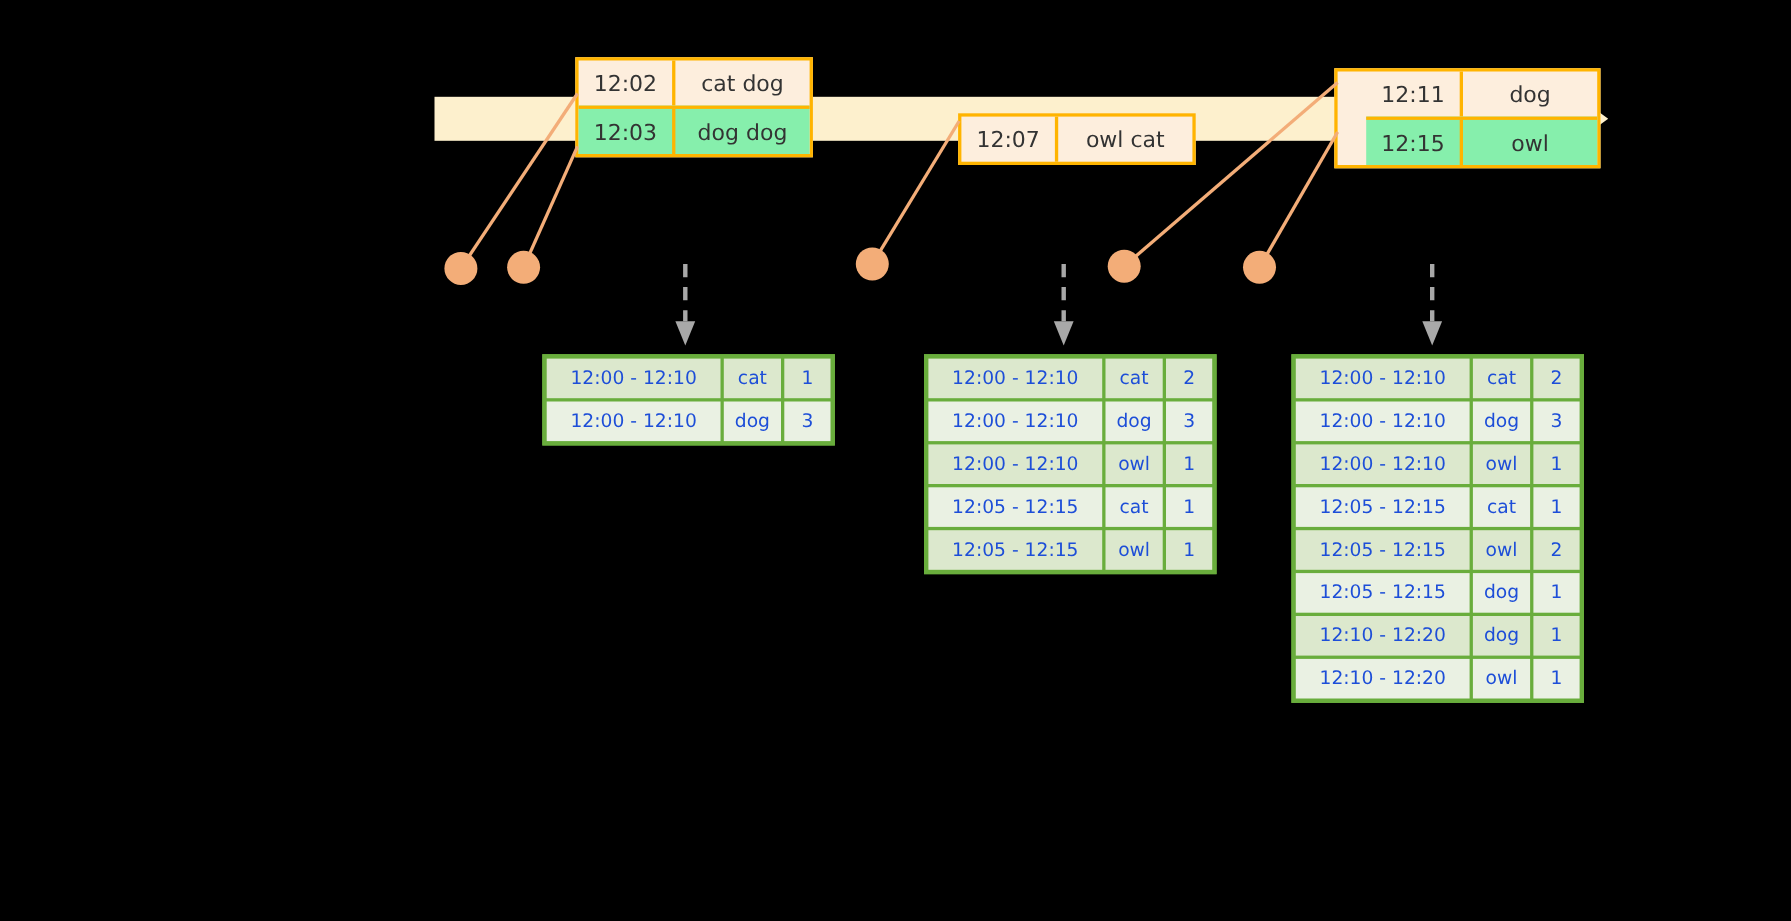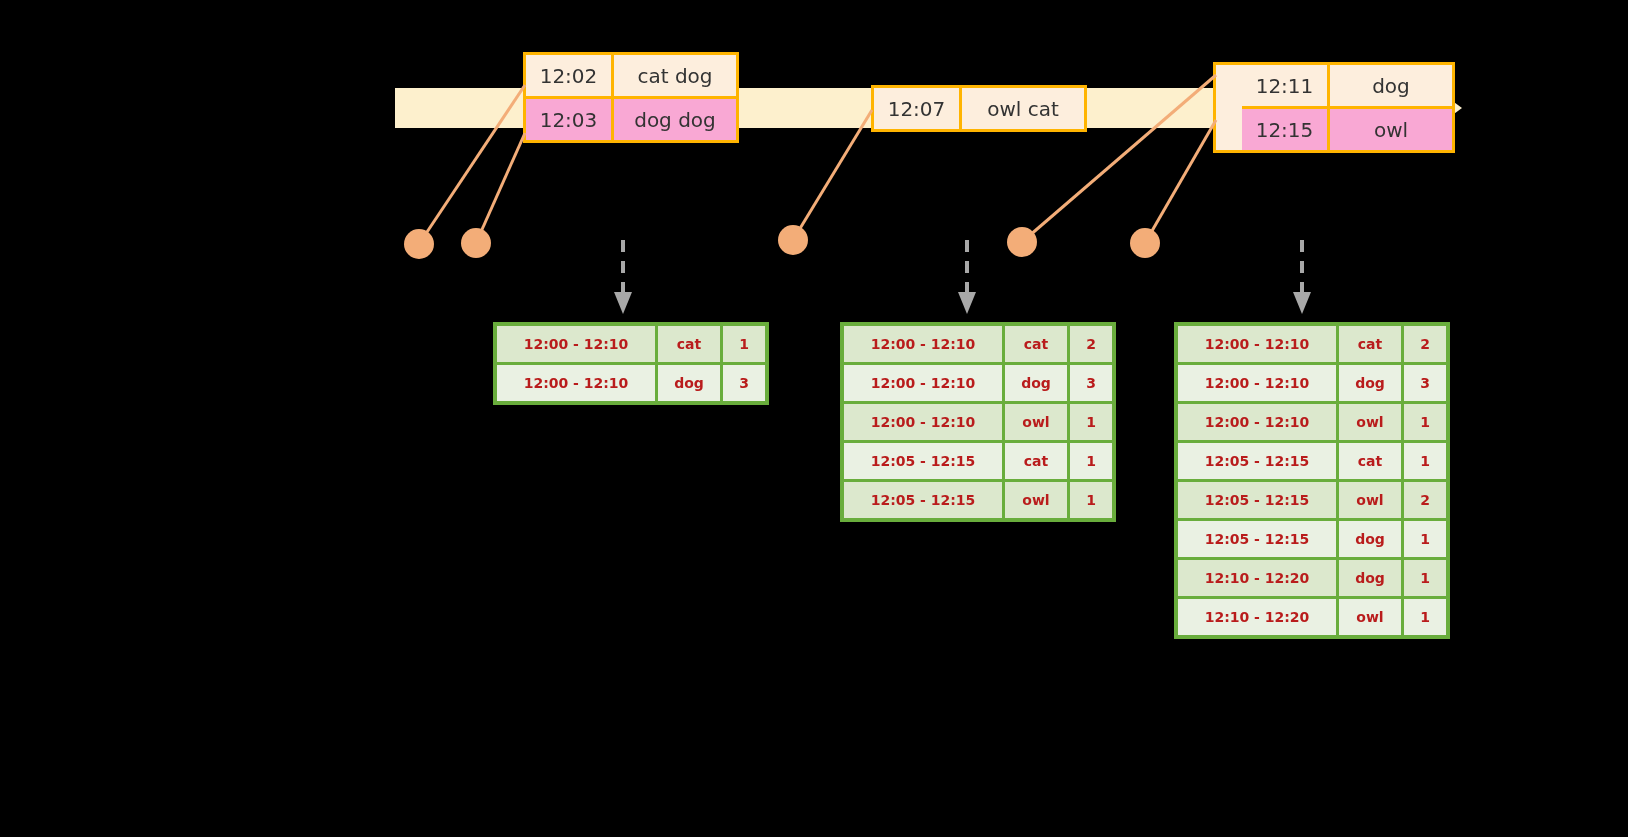--- a/index.html
+++ b/index.html
@@ -56,21 +56,21 @@
     flex-direction: column;
   }
   .event-row {
     display: flex;
     flex-direction: row;
     height: 41px;
   }
   .event-row + .event-row {
     border-top: 3px solid #ffb400;
   }
-  .event-row.alt { background: #f9a8d4; }
+  .event-row.alt { background: #86efac; }
   .event-time {
     width: 88px;
     border-right: 3px solid #ffb400;
     box-sizing: border-box;
     display: flex;
     align-items: center;
     justify-content: center;
     font-size: 20px;
     color: #333333;
   }
@@ -78,21 +78,21 @@
     width: 122px;
     box-sizing: border-box;
     display: flex;
     align-items: center;
     justify-content: center;
     font-size: 20px;
     color: #333333;
   }
 
   #event-box-1 { left: 523px; top: 52px; }
-  #event-box-2 { left: 871px; top: 85px; }
+  #event-box-2 { left: 871px; top: 103px; }
   #event-box-3 { left: 1213px; top: 62px; padding-left: 26px; }
 
   
   #connectors {
     position: absolute;
     left: 0;
     top: 0;
     width: 1628px;
     height: 837px;
     pointer-events: none;
@@ -123,26 +123,25 @@
     display: flex;
     flex-direction: row;
     height: 36px;
     gap: 3px;
   }
   .cell {
     box-sizing: border-box;
     display: flex;
     align-items: center;
     justify-content: center;
-    font-size: 14px;
-    color: #b91c1c;
-    font-weight: bold;
+    font-size: 17px;
+    color: #1d4ed8;
   }
   .cell-window { width: 158px; }
-  .cell-key    { width: 62px; }
+  .cell-key    { width: 52px; }
   .cell-count  { width: 42px; }
   .row-a .cell { background: #dce8cd; }
   .row-b .cell { background: #eaf1e3; }
 
   #result-table-1 { left: 493px; top: 322px; }
   #result-table-2 { left: 840px; top: 322px; }
   #result-table-3 { left: 1174px; top: 322px; }
 </style>
 </head>
 <body>

